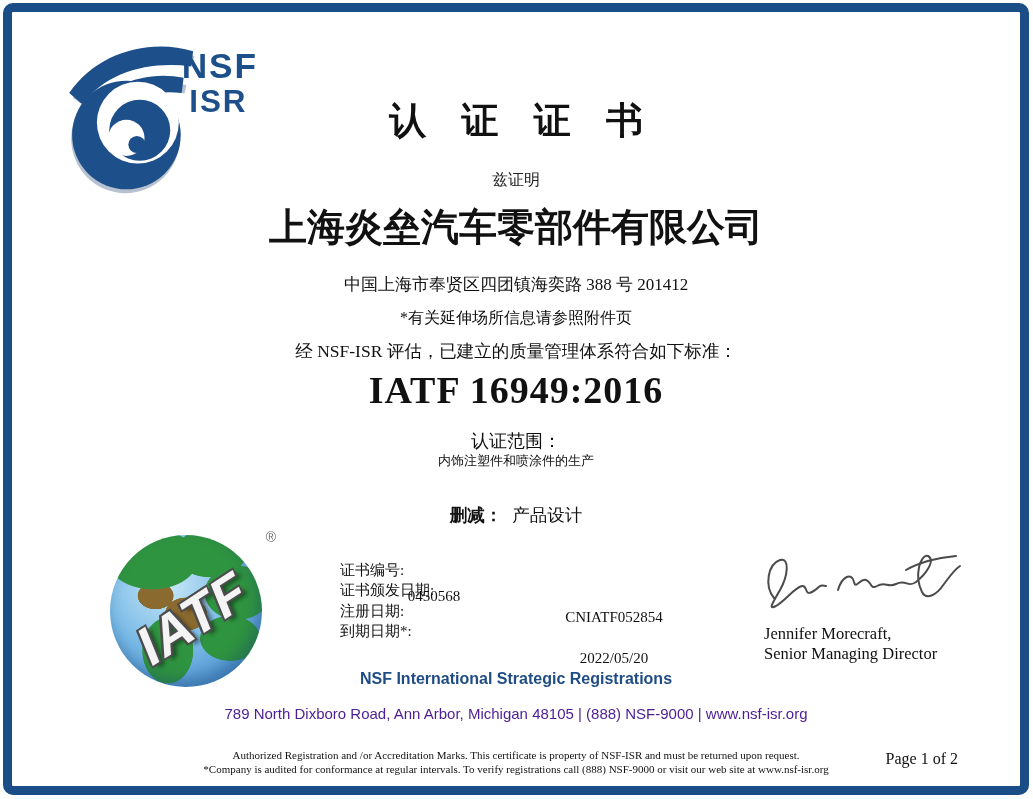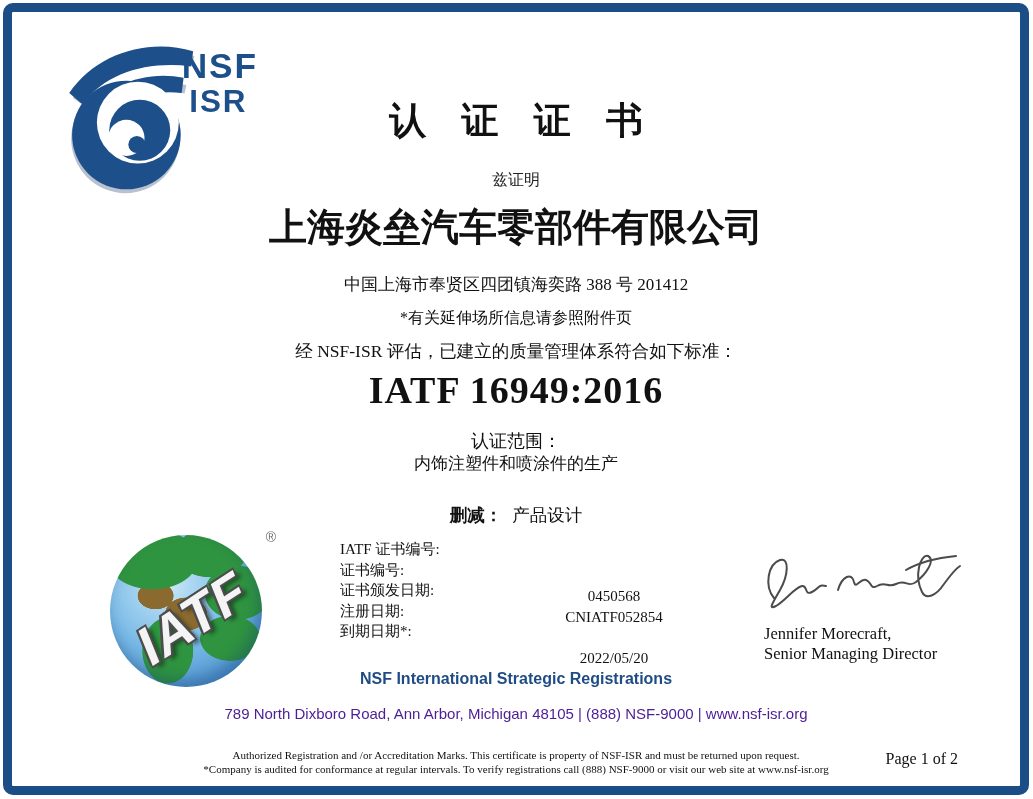--- a/index.html
+++ b/index.html
@@ -33,21 +33,21 @@
   .company-name { top: 190px; font-size: 38px; font-weight: bold; }
   .company-address { top: 261px; font-size: 17px; }
   .extension-note { top: 296px; font-size: 16px; }
   .assessment-line { top: 327px; font-size: 17.5px; }
   .standard-line { top: 356px; font-size: 38px; font-weight: bold; letter-spacing: 1px; }
 
   .scope-heading {
     top: 417px; font-size: 18px; font-weight: normal;
     font-family: "Liberation Sans", "DejaVu Sans", sans-serif;
   }
-  .scope-desc { top: 440px; font-size: 17px; }
+  .scope-desc { top: 440px; font-size: 13px; }
   .exclusion-line { top: 491px; font-size: 17.5px; }
   .exclusion-label {
     font-weight: bold;
     font-family: "Liberation Sans", "DejaVu Sans", sans-serif;
   }
   .exclusion-value { margin-left: 10px; }
 
   
   .iatf-logo { left: 94px; top: 515px; width: 172px; height: 168px; }
   .iatf-globe {
@@ -144,21 +144,20 @@
   </div>
 
   <div class="abs iatf-logo">
     <div class="iatf-globe"></div>
     <div class="iatf-text">IATF</div>
     <div class="iatf-reg">®</div>
   </div>
 
   <div class="abs details">
     <div class="detail-row">
-      <span class="detail-label">IATF 证书编号:</span>
       <span class="detail-value">0450568</span>
     </div>
     <div class="detail-row">
       <span class="detail-label">证书编号:</span>
       <span class="detail-value">CNIATF052854</span>
     </div>
     <div class="detail-row">
       <span class="detail-label">证书颁发日期:</span>
     </div>
     <div class="detail-row">

